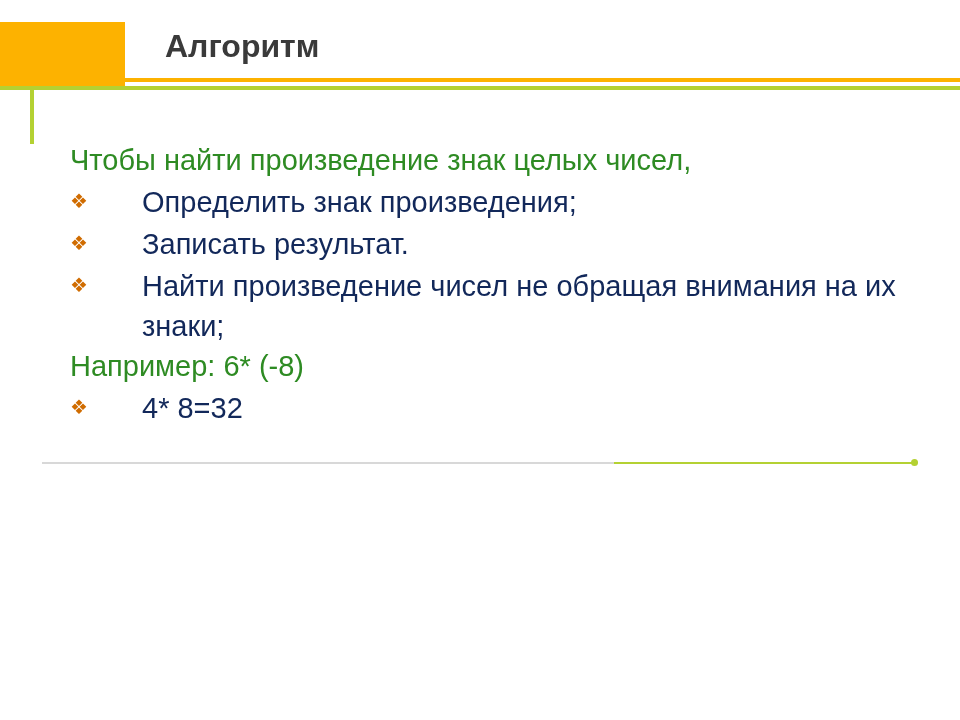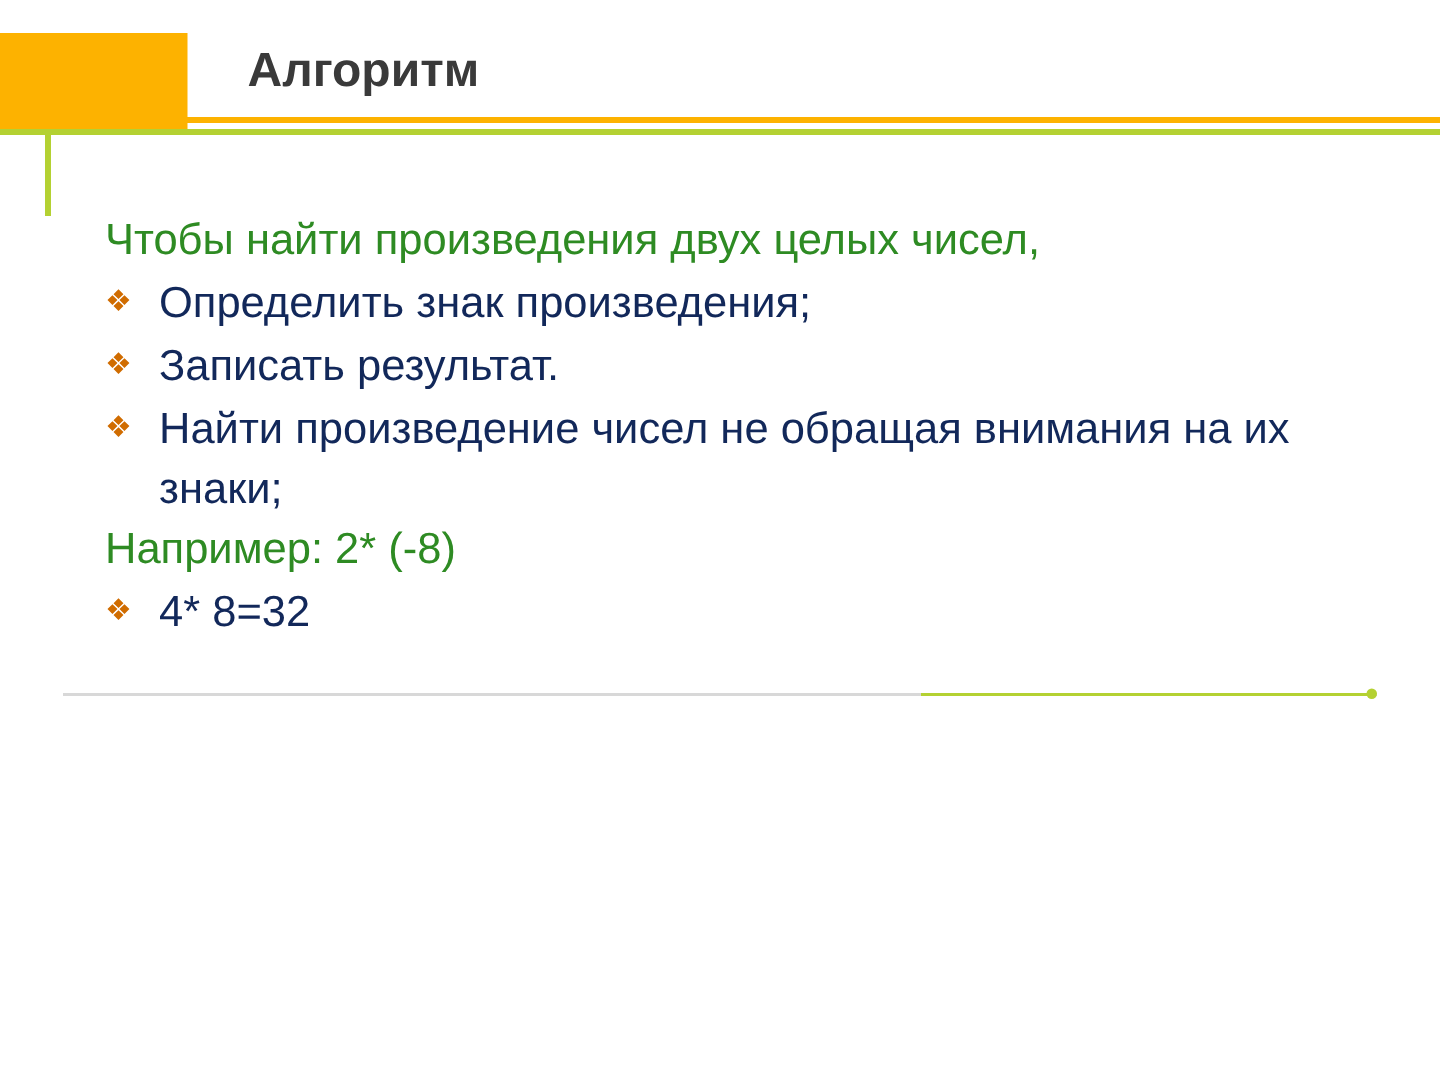--- a/index.html
+++ b/index.html
@@ -9,21 +9,21 @@
   .title-bar { position: absolute; left: 0; top: 22px; width: 960px; height: 64px; }
   .title-box { position: absolute; left: 0; top: 0; width: 125px; height: 64px; background: #FDB200; z-index: 2; }
   .title-text { position: absolute; left: 165px; top: 6px; font-size: 32px; font-weight: bold; color: #3A3A3A; z-index: 3; }
   .title-line-top { position: absolute; left: 0; top: 56px; width: 960px; height: 4px; background: #FDB200; z-index: 1; }
   .title-line-bottom { position: absolute; left: 0; top: 64px; width: 960px; height: 4px; background: #B4D132; z-index: 1; }
   .side-stripe { position: absolute; left: 30px; top: 64px; width: 4px; height: 80px; background: #B4D132; z-index: 0; }
 
   .content { position: absolute; left: 70px; top: 140px; width: 830px; font-size: 29px; line-height: 1.38; color: #12285A; }
   .content .green { color: #2E8B23; }
   .content .indent { padding-left: 64px; display: block; }
-  .content .row { display: flex; align-items: flex-start; margin-top: 2px; }
+  .content .row { display: flex; align-items: flex-start; margin-top: 2px; gap: 36px; }
   .content .bullet { width: 36px; flex: 0 0 36px; color: #D06C00; font-size: 20px; line-height: 38px; }
   .content .bullet::before { content: "❖"; }
   .content .body { flex: 1 1 auto; }
 
   .bottom-line { position: absolute; left: 42px; right: 42px; bottom: 40px; height: 2px; background: #D8D8D8; }
   .bottom-line::after { content: ""; position: absolute; right: 0; top: -3px; width: 7px; height: 7px; border-radius: 50%; background: #B4D132; }
   .bottom-line::before { content: ""; position: absolute; right: 4px; top: 0; width: 300px; height: 2px; background: #B4D132; }
 </style>
 </head>
 <body>
@@ -34,37 +34,37 @@
     <div class="title-box"></div>
     <div class="title-line-top"></div>
     <div class="title-line-bottom"></div>
     <div class="title-text">Алгоритм</div>
   </div>
   <div class="side-stripe"></div>
 
   <div class="content">
 
     <div class="green">
-      <span>Чтобы найти произведения двух целых чисел,</span>
+      <span>Чтобы найти произведение знак целых чисел,</span>
     </div>
 
     <div class="row">
       <span class="bullet"></span>
       <span class="body">Определить знак произведения;</span>
     </div>
     <div class="row">
       <span class="bullet"></span>
       <span class="body">Записать результат.</span>
     </div>
     <div class="row">
       <span class="bullet"></span>
       <span class="body">Найти произведение чисел не обращая внимания на их знаки;</span>
     </div>
 
-    <div class="green">Например: 2* (-8)</div>
+    <div class="green">Например: 6* (-8)</div>
 
     <div class="row">
       <span class="bullet"></span>
       <span class="body">4* 8=32</span>
     </div>
 
   </div>
 
   <div class="bottom-line"></div>
 </div>

